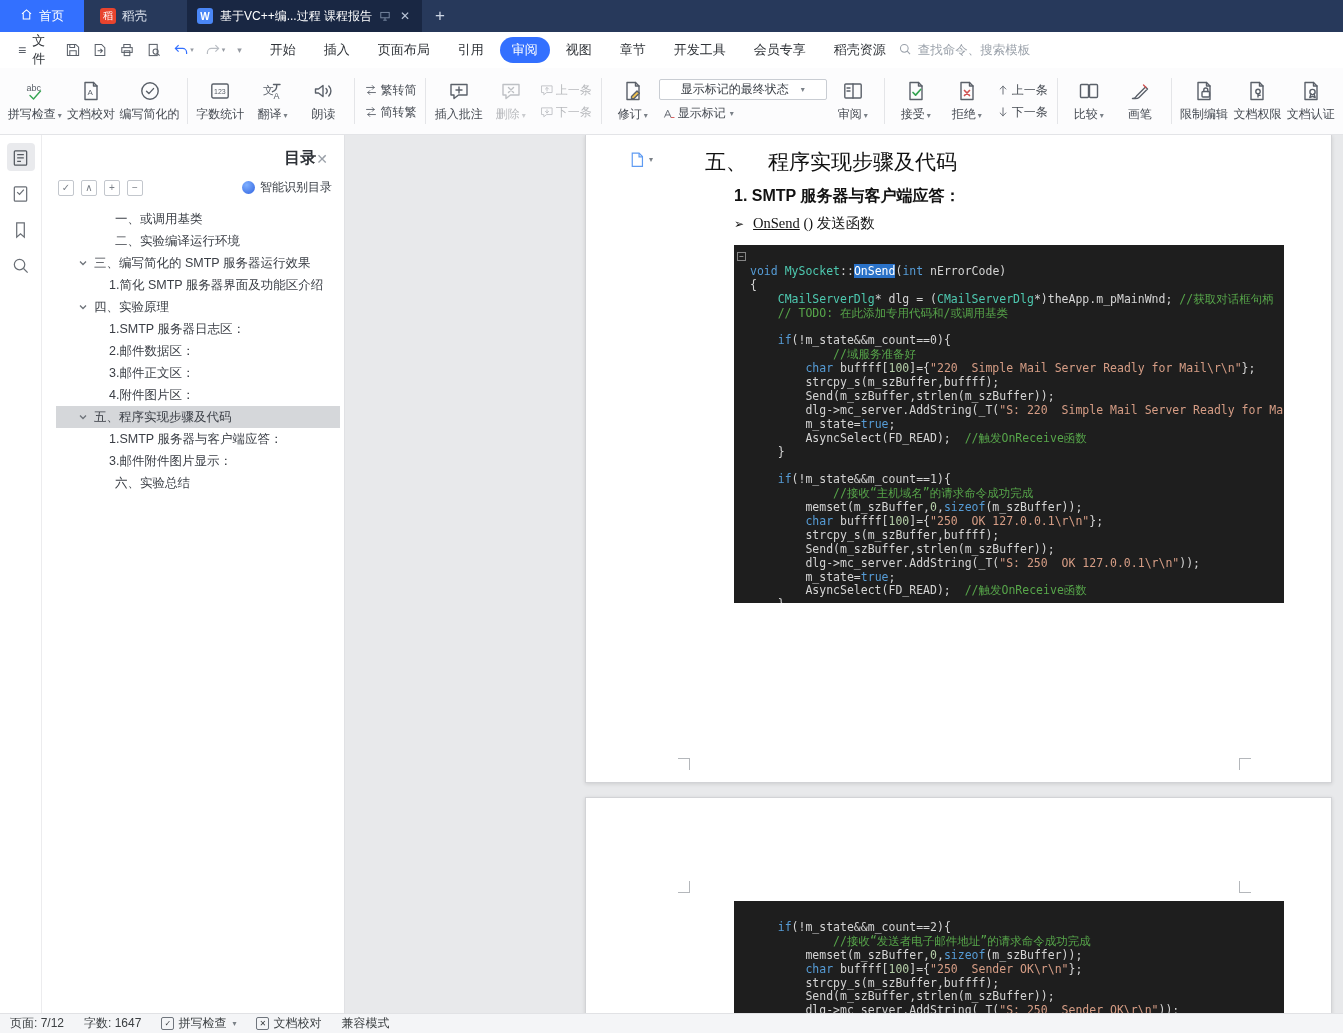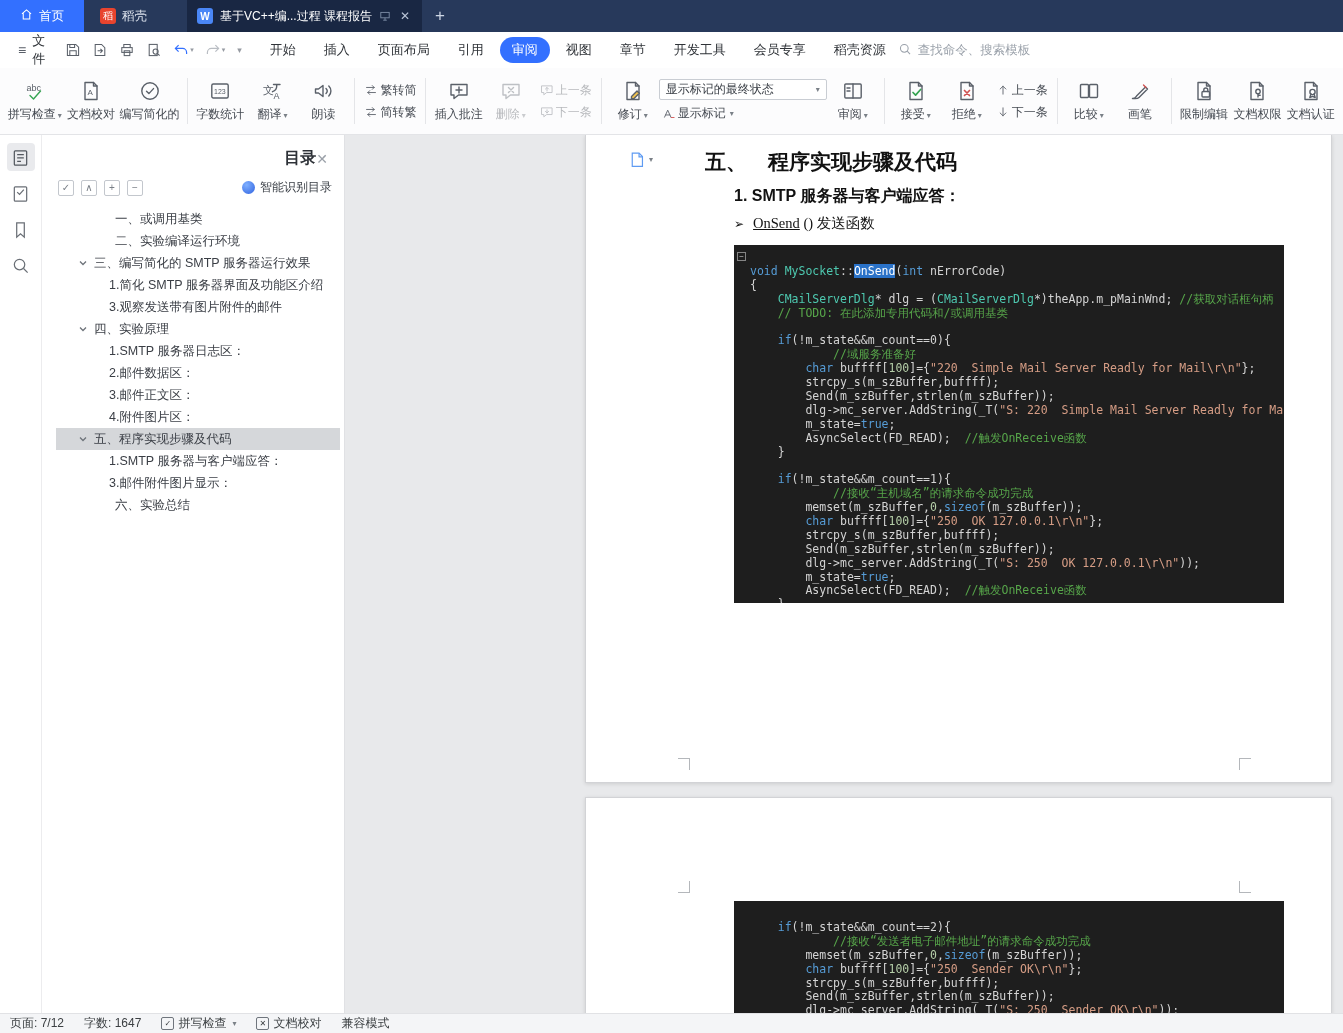--- a/index.html
+++ b/index.html
@@ -38,21 +38,21 @@
   .rib-big{display:flex;flex-direction:column;align-items:center;justify-content:flex-end;gap:3px;min-width:50px;padding:4px 5px}
   .rib-ico{height:24px;display:flex;align-items:center;justify-content:center}
   .rib-lab{font-size:12px;color:#454a52;white-space:nowrap}
   .dd{font-size:8px;color:#7a8087;margin-left:2px}
   .disabled{opacity:.38}
   .rib-div{width:1px;height:46px;background:#e4e5e8;margin:0 5px;flex:0 0 1px}
   .rib-stack{display:flex;flex-direction:column;justify-content:center;gap:3px}
   .rib-small{display:flex;align-items:center;gap:2px;font-size:12px;color:#454a52;padding:1px 3px;white-space:nowrap}
   .rib-ico-s{display:flex;align-items:center}
   .rib-combo{display:flex;flex-direction:column;justify-content:center;gap:4px}
-  .combo{width:168px;height:21px;border:1px solid #c9cdd3;border-radius:2px;background:#fff;display:flex;align-items:center;justify-content:space-between;padding:0 6px;font-size:12px;color:#3a3f46;white-space:nowrap}
+  .combo{width:168px;height:21px;border:1px solid #c9cdd3;border-radius:2px;background:#fff;display:flex;align-items:center;justify-content:space-between;padding:0 21px;font-size:12px;color:#3a3f46;white-space:nowrap}
 
   
   .main{flex:1;display:flex;min-height:0}
   .side-strip{flex:0 0 42px;background:#fff;border-right:1px solid #ececee;display:flex;flex-direction:column;align-items:center;padding-top:8px;gap:8px}
   .strip-btn{width:28px;height:28px;border-radius:4px;display:flex;align-items:center;justify-content:center}
   .strip-btn.sel{background:#e9eaed}
 
   .outline{flex:0 0 303px;background:#fff;border-right:1px solid #e0e1e4;display:flex;flex-direction:column}
   .outline-head{display:flex;justify-content:flex-end;align-items:center;padding:13px 16px 8px 16px}
   .outline-title{font-size:16px;font-weight:bold;color:#2e3238}
@@ -67,21 +67,21 @@
   .o-item.lv1c{padding-left:20px}
   .o-item.lv1{padding-left:59px}
   .o-item.lv2{padding-left:53px}
   .o-item.sel{background:#d5d7da}
 
   .doc-area{flex:1;position:relative;background:#e8e9eb;overflow:hidden}
   .page{position:absolute;left:240px;width:747px;background:#fff;border:1px solid #d2d3d6;box-shadow:0 1px 4px rgba(0,0,0,.12)}
   .page1{top:0;height:648px;border-top:none}
   .page2{top:662px;height:400px}
   .page-tools{position:absolute;left:42px;top:16px;display:flex;align-items:center;gap:2px;color:#9aa1aa}
-  .doc-h2{position:absolute;left:119px;top:13px;font-size:21px;font-weight:bold;color:#111;white-space:nowrap}
+  .doc-h2{position:absolute;left:119px;top:13px;font-size:21px;font-weight:normal;color:#111;white-space:nowrap}
   .doc-h3{position:absolute;left:148px;top:51px;font-size:16px;font-weight:bold;color:#111;white-space:nowrap}
   .bullet{position:absolute;left:148px;top:79px;font-size:14.5px;color:#111;display:flex;gap:9px;align-items:baseline;font-family:"Liberation Serif","DejaVu Serif",serif}
   .bullet .arrow{font-size:12px;font-family:"DejaVu Sans",sans-serif}
   .bullet .link{text-decoration:underline}
   .code-shot{position:absolute;background:#1e1e1e;overflow:hidden}
   .code-shot.c1{left:148px;top:110px;width:550px;height:358px}
   .code-shot.c2{left:148px;top:103px;width:550px;height:130px}
   .code-lines{position:absolute;left:16px;top:20px;right:0}
   .cl{white-space:pre;font-family:"DejaVu Sans Mono","Liberation Mono",monospace;font-size:11.5px;line-height:13.9px;height:13.9px}
   .tk-k{color:#569cd6}.tk-t{color:#4ec9b0}.tk-c{color:#57a64a}.tk-s{color:#d69d85}
@@ -496,23 +496,20 @@
           <div class="o-item lv1c">
             <span class="chev">
               <svg width="10" height="10" viewBox="0 0 10 10" fill="none" stroke="#6e737a" stroke-width="1.3">
                 <path d="M2 3.5l3 3 3-3"></path>
               </svg>
             </span>
             <span class="o-lab">三、编写简化的 SMTP 服务器运行效果</span>
           </div>
           <div class="o-item lv2">
             <span class="o-lab">1.简化 SMTP 服务器界面及功能区介绍</span>
-          </div>
-          <div class="o-item lv2">
-            <span class="o-lab">3.观察发送带有图片附件的邮件</span>
           </div>
           <div class="o-item lv1c">
             <span class="chev">
               <svg width="10" height="10" viewBox="0 0 10 10" fill="none" stroke="#6e737a" stroke-width="1.3">
                 <path d="M2 3.5l3 3 3-3"></path>
               </svg>
             </span>
             <span class="o-lab">四、实验原理</span>
           </div>
           <div class="o-item lv2">

